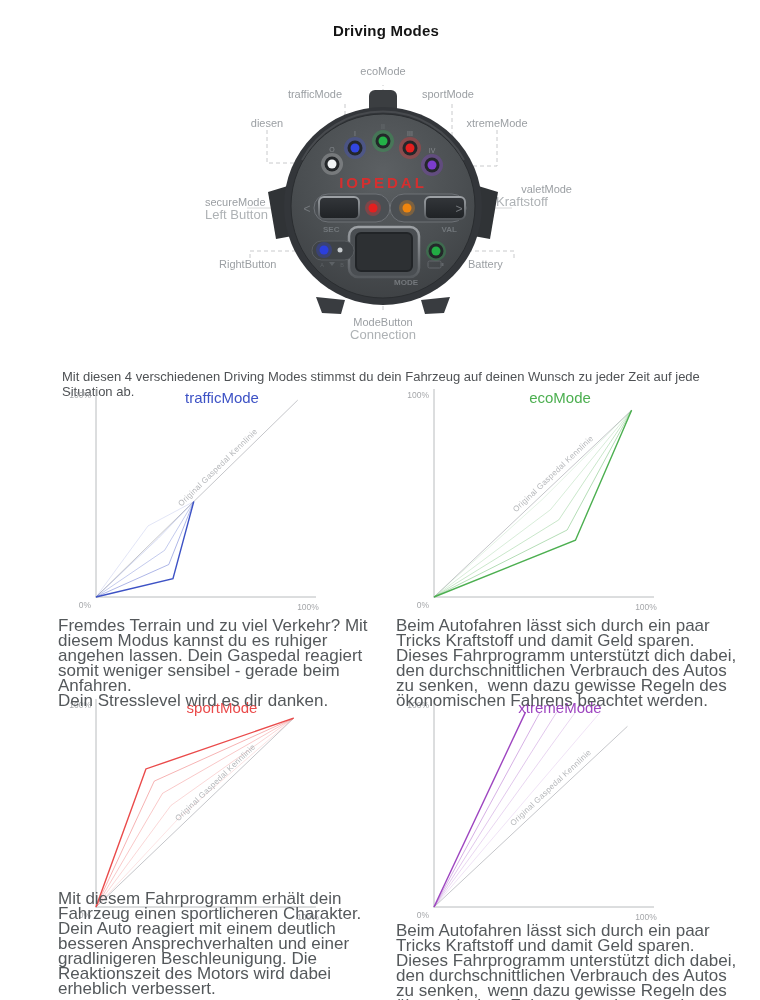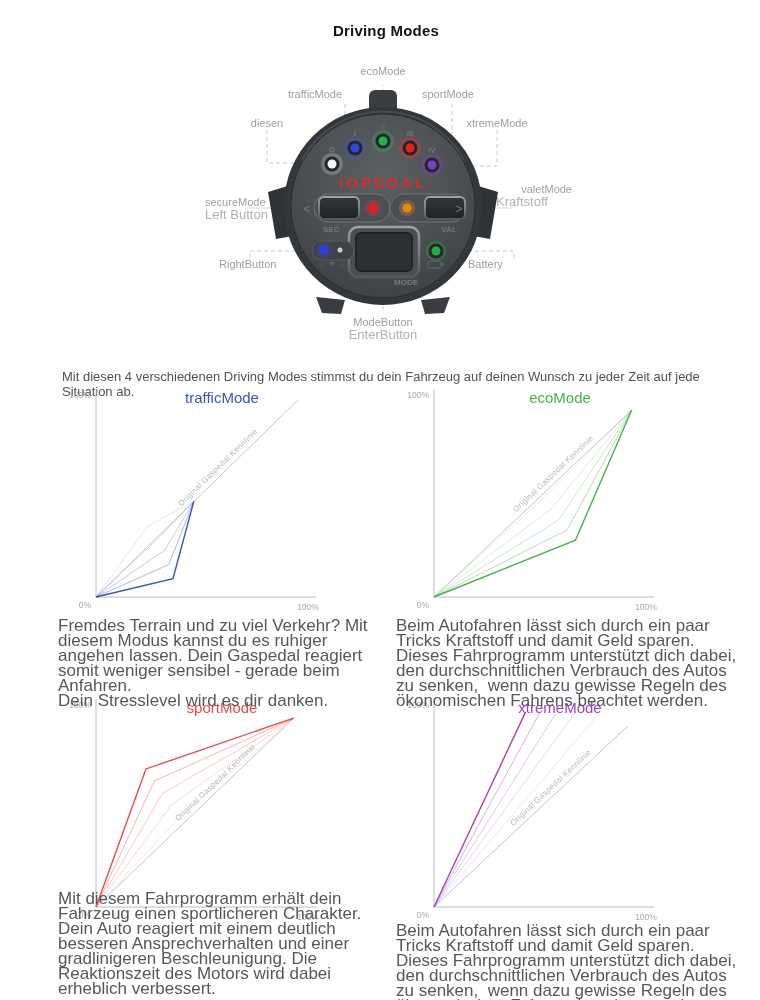--- a/index.html
+++ b/index.html
@@ -170,21 +170,21 @@
 <div class="abs lbl right" style="left:472px;top:183px;width:100px">
   <span>valetMode</span>
   <span class="sub">Kraftstoff</span>
 </div>
 
 <div class="abs lbl" style="left:219px;top:258px">RightButton</div>
 <div class="abs lbl" style="left:468px;top:258px">Battery</div>
 
 <div class="abs lbl center" style="left:333px;top:316px;width:100px">
   <span>ModeButton</span>
-  <span class="sub">EnterButton</span>
+  <span class="sub">Connection</span>
 </div>
 
 <p class="abs" id="intro">Mit diesen 4 verschiedenen Driving Modes stimmst du dein Fahrzeug auf deinen Wunsch zu jeder Zeit auf jede Situation ab.</p>
 
 <svg class="chart" style="left:58px;top:377px" viewBox="0 0 330 238">
   <text class="chart-title" x="164" y="26" text-anchor="middle" fill="#3d52c5">trafficMode</text>
   <text class="tick" x="33" y="21" text-anchor="end">100%</text>
   <text class="tick" x="33" y="231" text-anchor="end">0%</text>
   <text class="tick" x="250" y="233" text-anchor="middle">100%</text>
   <line x1="38" y1="12" x2="38" y2="220.5" stroke="#b9bcbe"></line>

